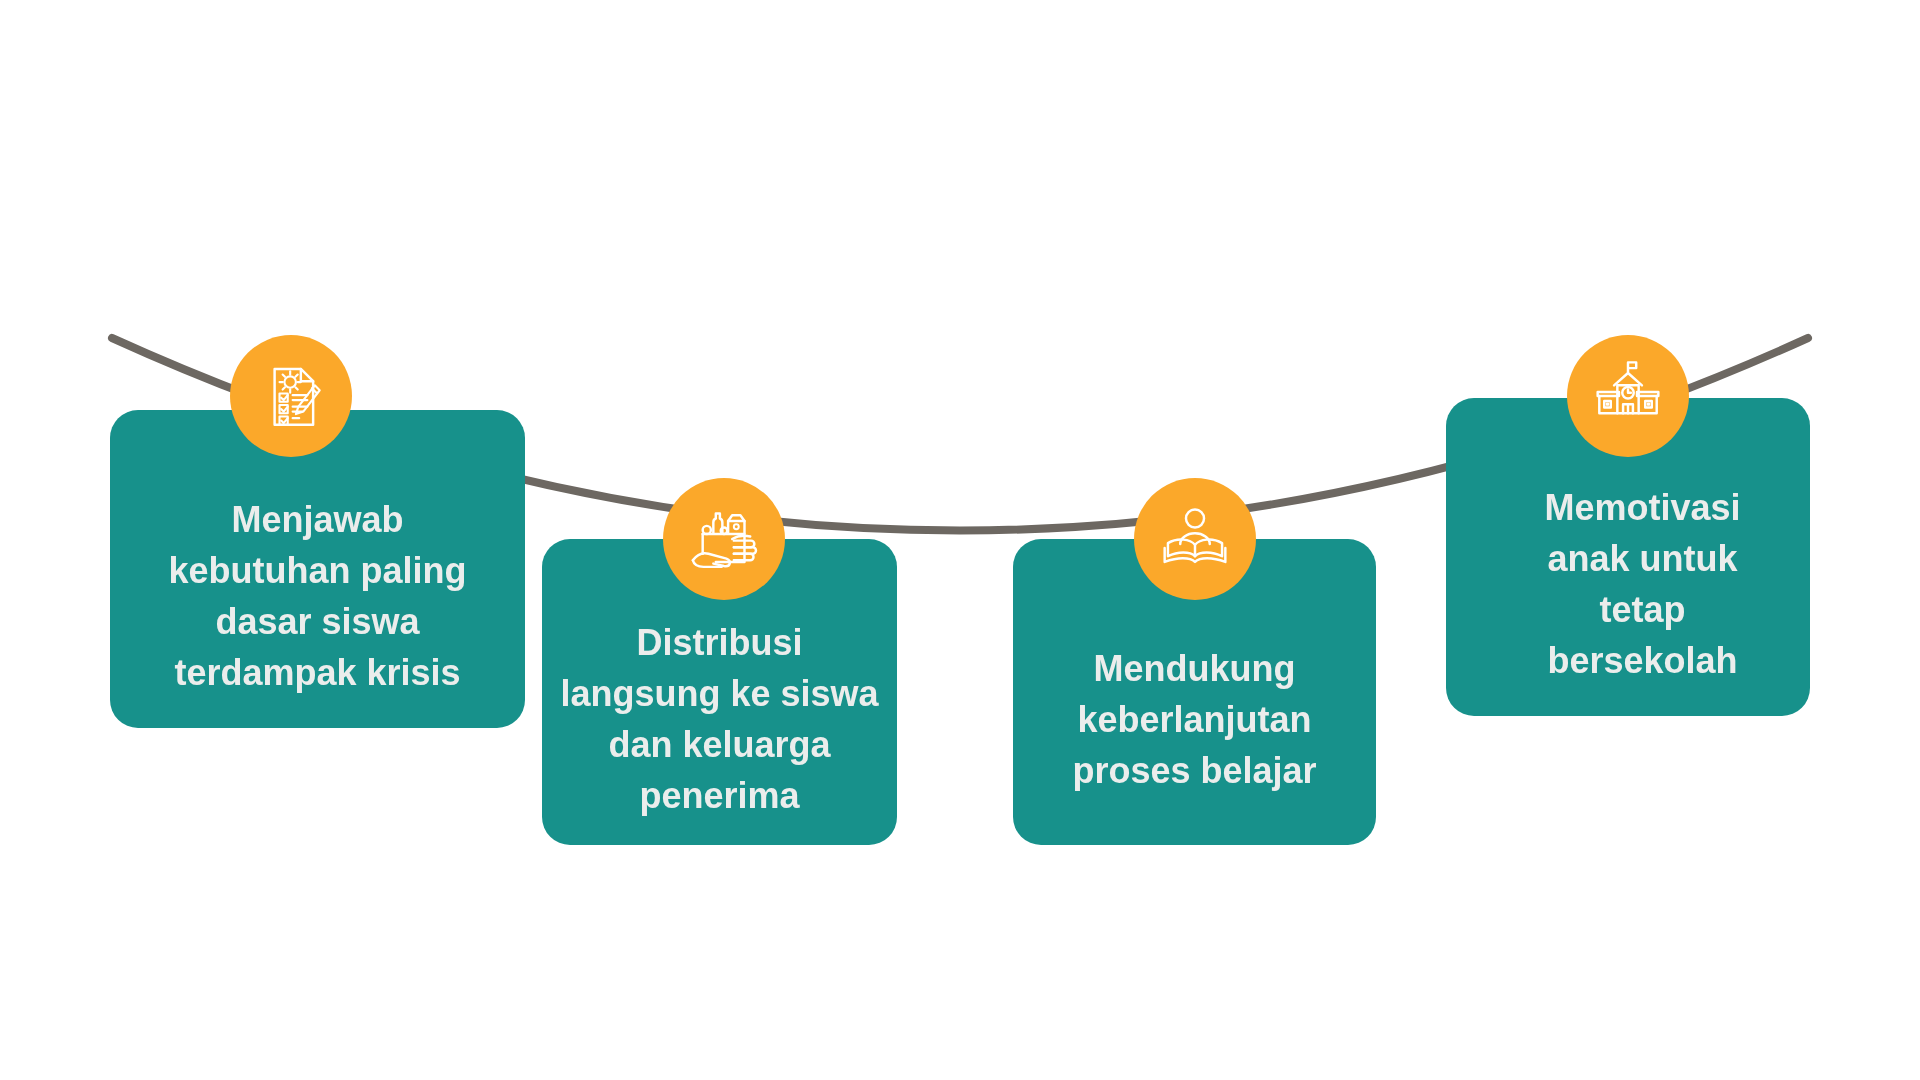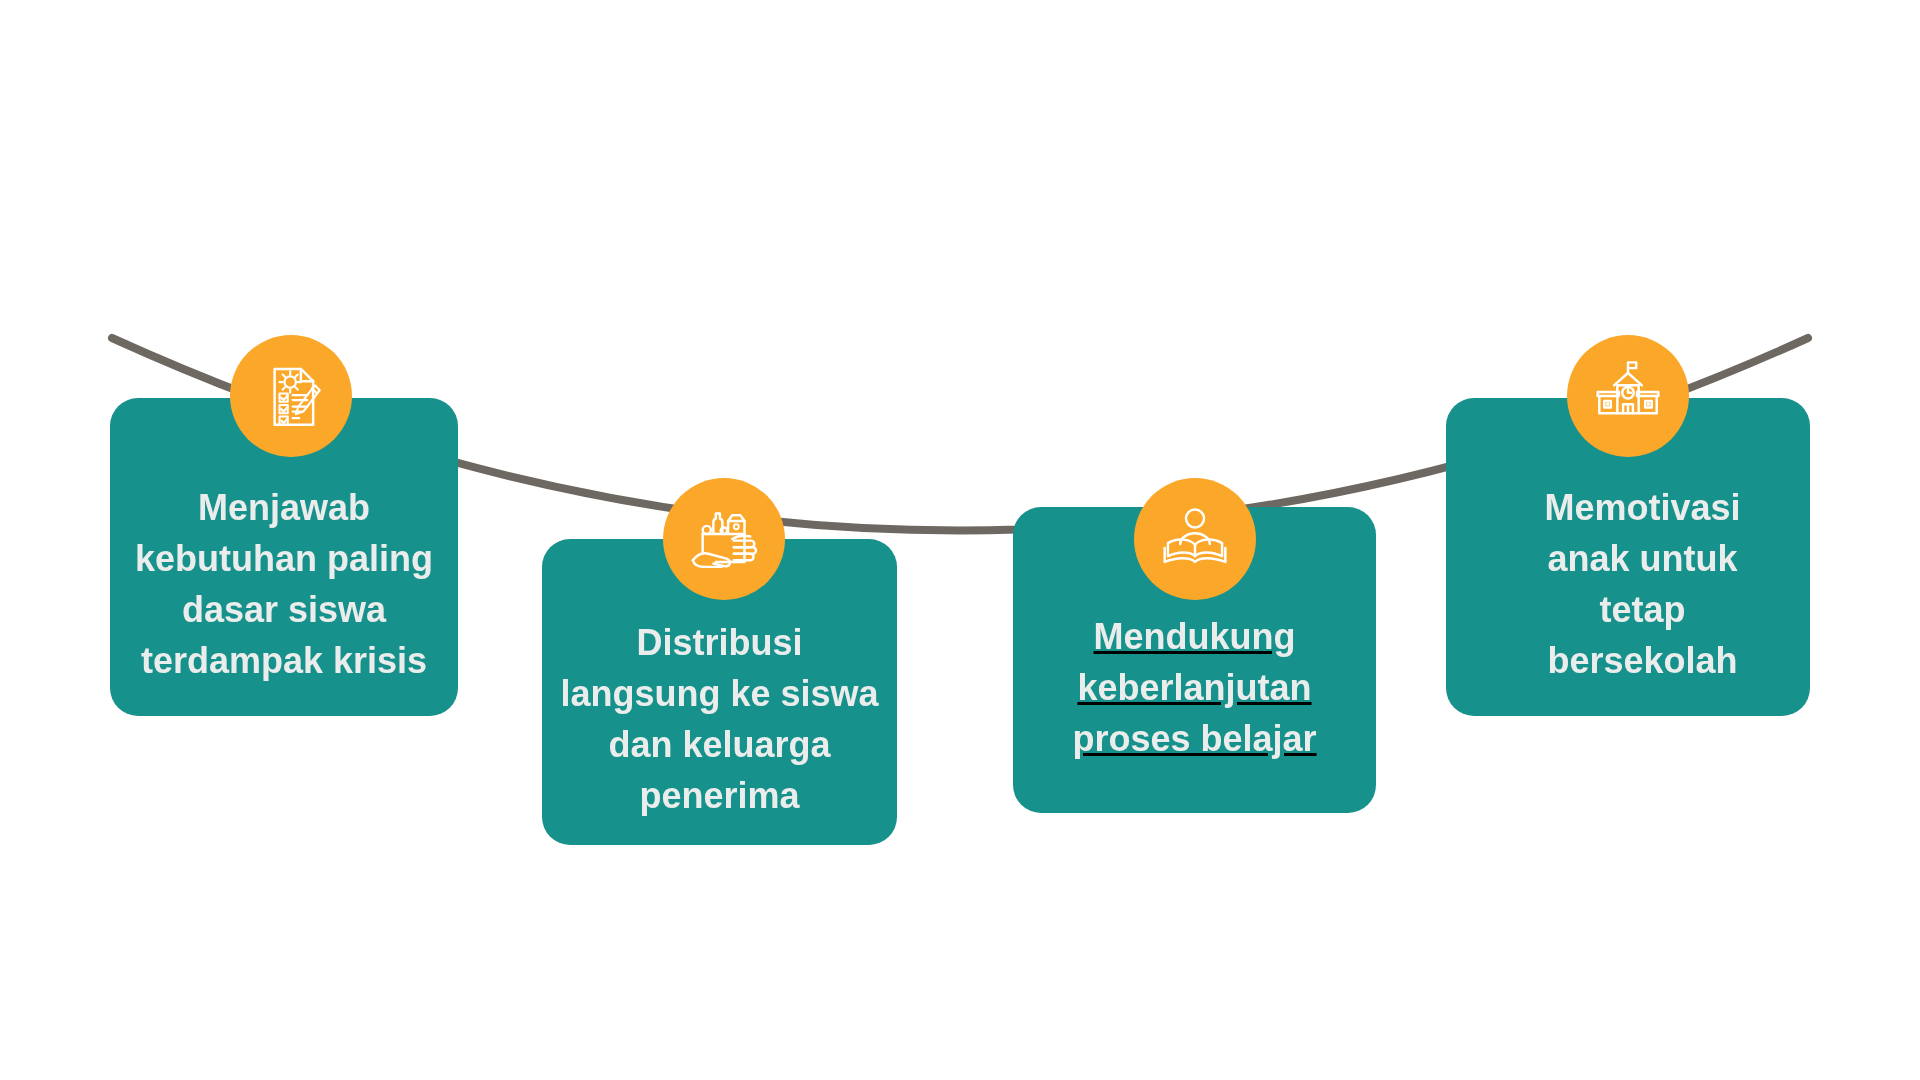--- a/index.html
+++ b/index.html
@@ -27,23 +27,23 @@
     position: absolute;
     background: var(--card-teal, #17918b);
     border-radius: 28px;
     z-index: 2;
     display: flex;
     flex-direction: column;
     justify-content: center;
     box-sizing: border-box;
     padding: 64px 10px 10px 10px;
   }
-  .card-1 { left: 110px;  top: 398px; width: 348px; height: 318px; }
+  .card-1 { left: 110px;  top: 410px; width: 415px; height: 318px; }
   .card-2 { left: 542px;  top: 539px; width: 355px; height: 306px; }
-  .card-3 { left: 1013px; top: 507px; width: 363px; height: 306px; text-decoration: underline; }
+  .card-3 { left: 1013px; top: 539px; width: 363px; height: 306px; }
   .card-4 { left: 1446px; top: 398px; width: 364px; height: 318px; padding-left: 39px; }
   .card-text {
     color: var(--text-light, #ebedec);
     font-size: 36px;
     font-weight: 700;
     line-height: 51px;
     text-align: center;
     white-space: pre-line;
   }
   .icon-circle {

